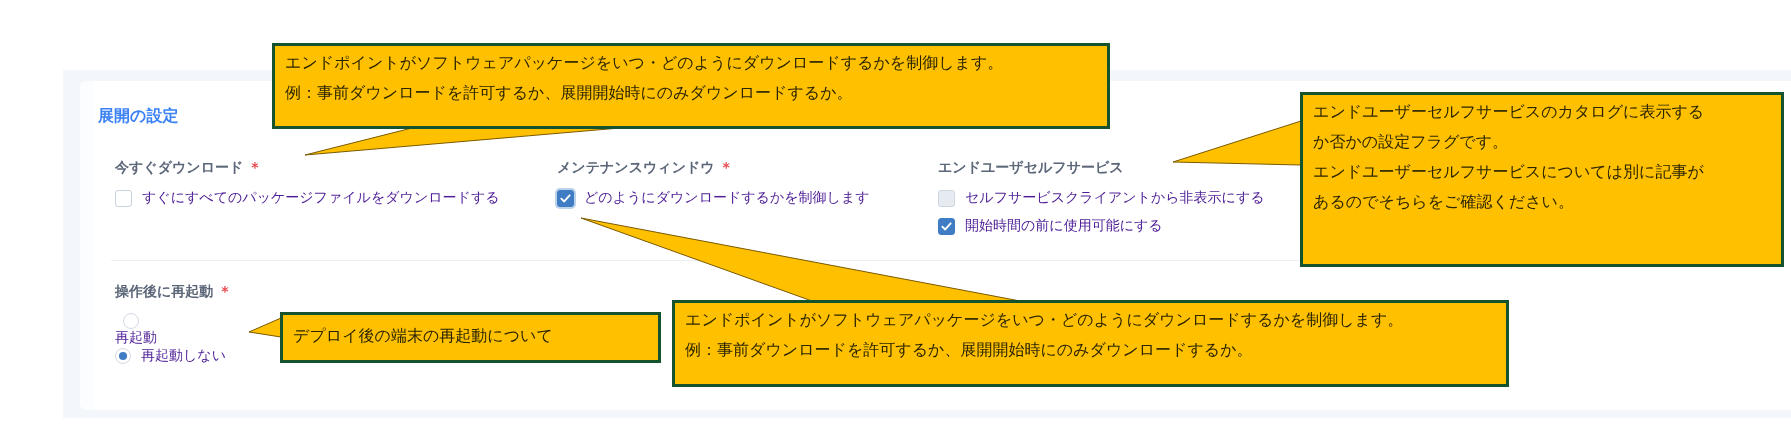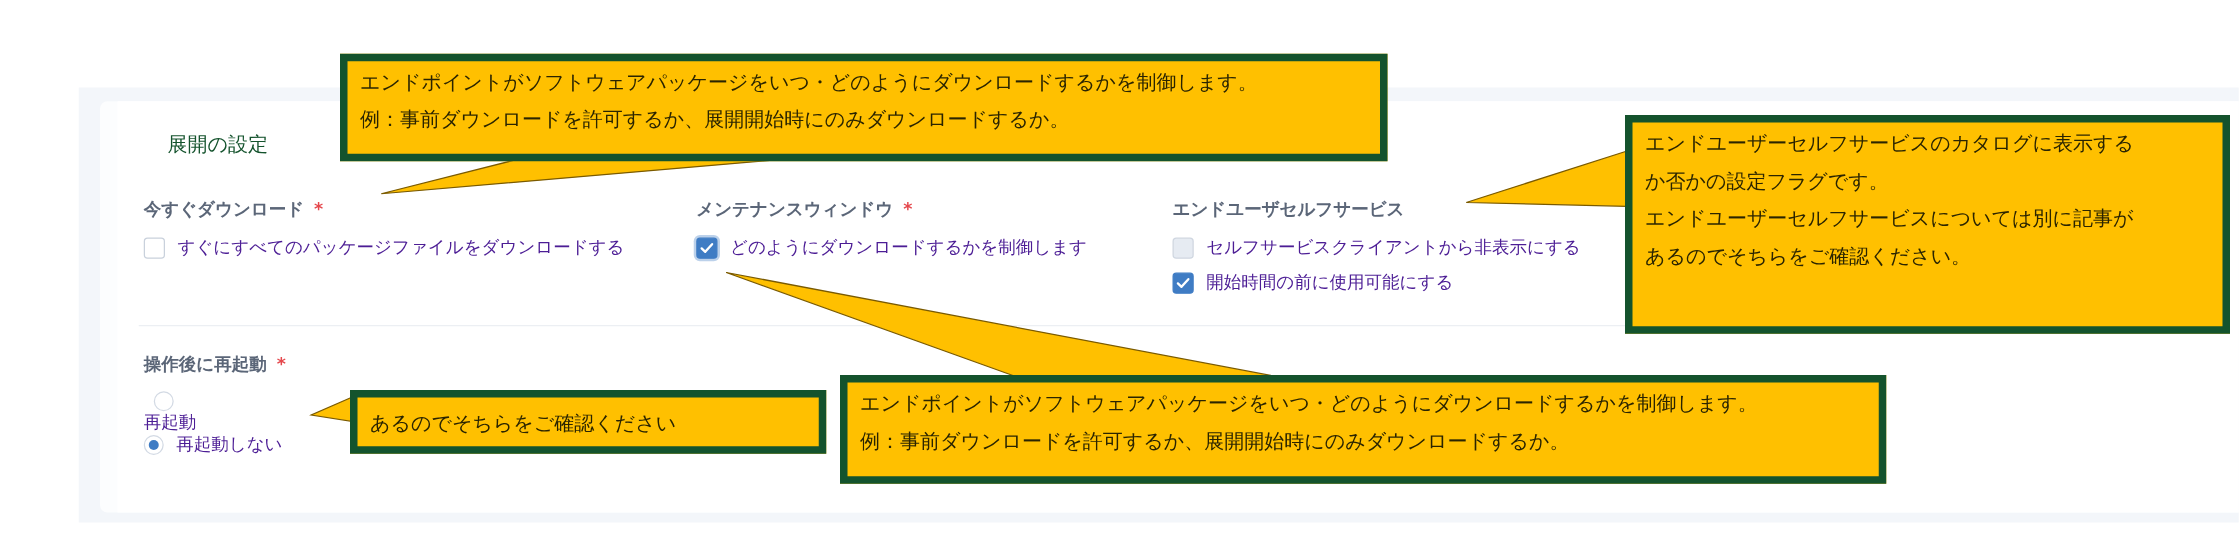--- a/index.html
+++ b/index.html
@@ -3,37 +3,37 @@
   <meta charset="utf-8">
   <style>
     * { box-sizing: border-box; margin: 0; padding: 0; }
     html, body { width: 1791px; height: 432px; overflow: hidden; background: #ffffff; }
     body { position: relative; font-family: "DejaVu Sans", "Liberation Sans", sans-serif; color: #2f3a4a; }
 
     .outer-panel { position: absolute; left: 63px; top: 70px; width: 1740px; height: 348px; background: #f3f6fa; }
     .card { position: absolute; left: 80px; top: 81px; width: 1720px; height: 329px; background: #fcfdfe; border-radius: 6px; }
     .card-inner { position: absolute; left: 14px; top: 0; right: 0; bottom: 0; background: #ffffff; }
 
-    .section-title { position: absolute; left: 98px; top: 106px; font-size: 16px; font-weight: normal; color: #14532d; margin-left: 36px; }
+    .section-title { position: absolute; left: 98px; top: 106px; font-size: 16px; font-weight: bold; color: #3b82f6; }
 
     .field-label { position: absolute; font-size: 14px; font-weight: bold; color: #5b6678; white-space: nowrap; }
     .req { color: #e5484d; margin-left: 8px; font-weight: bold; }
 
     .option { position: absolute; display: flex; align-items: center; font-size: 14px; color: #4c1d95; white-space: nowrap; }
     .cb { width: 17px; height: 17px; border: 1px solid #c9d1dc; border-radius: 3px; background: #fff; margin-right: 10px; display: inline-flex; align-items: center; justify-content: center; flex: none; }
     .cb.checked { background: #3f7cc4; border-color: #3f7cc4; }
     .cb.checked.focused { box-shadow: 0 0 0 2px rgba(63,124,196,0.35); }
     .cb.disabled { background: #e6ebf2; border-color: #cfd6e0; }
     .cb svg { width: 13px; height: 13px; }
     .radio { width: 16px; height: 16px; border: 1px solid #d3dae4; border-radius: 50%; background: #fff; margin-right: 10px; display: inline-flex; align-items: center; justify-content: center; flex: none; }
     .radio.checked .dot { width: 8px; height: 8px; border-radius: 50%; background: #3f7cc4; }
 
     .divider { position: absolute; left: 111px; top: 260px; width: 1660px; height: 1px; background: #eceff3; }
 
-    .callout-box { position: absolute; background: #ffc000; border: 6px solid #14532d; font-family: "DejaVu Sans", sans-serif; font-size: 16px; color: #2a2400; line-height: 30px; padding: 2px 10px; }
+    .callout-box { position: absolute; background: #ffc000; border: 3px solid #14532d; font-family: "DejaVu Sans", sans-serif; font-size: 16px; color: #2a2400; line-height: 30px; padding: 2px 10px; }
     .callout-box .line { display: block; white-space: nowrap; }
     svg.ptr { position: absolute; left: 0; top: 0; overflow: visible; pointer-events: none; }
   </style>
 </head>
 <body>
 
 <div class="outer-panel"></div>
 <div class="card">
   <div class="card-inner"></div>
 </div>
@@ -105,19 +105,19 @@
 </div>
 
 <div class="callout-box" style="left:1300px; top:92px; width:484px; height:175px;">
   <span class="line">エンドユーザーセルフサービスのカタログに表示する</span>
   <span class="line">か否かの設定フラグです。</span>
   <span class="line">エンドユーザーセルフサービスについては別に記事が</span>
   <span class="line">あるのでそちらをご確認ください。</span>
 </div>
 
 <div class="callout-box" style="left:280px; top:312px; width:381px; height:51px; padding-top:6px;">
-  <span class="line">あるのでそちらをご確認ください</span>
+  <span class="line">デプロイ後の端末の再起動について</span>
 </div>
 
 <div class="callout-box" style="left:672px; top:300px; width:837px; height:87px;">
   <span class="line">エンドポイントがソフトウェアパッケージをいつ・どのようにダウンロードするかを制御します。</span>
   <span class="line">例：事前ダウンロードを許可するか、展開開始時にのみダウンロードするか。</span>
 </div>
 
 </body></html>

